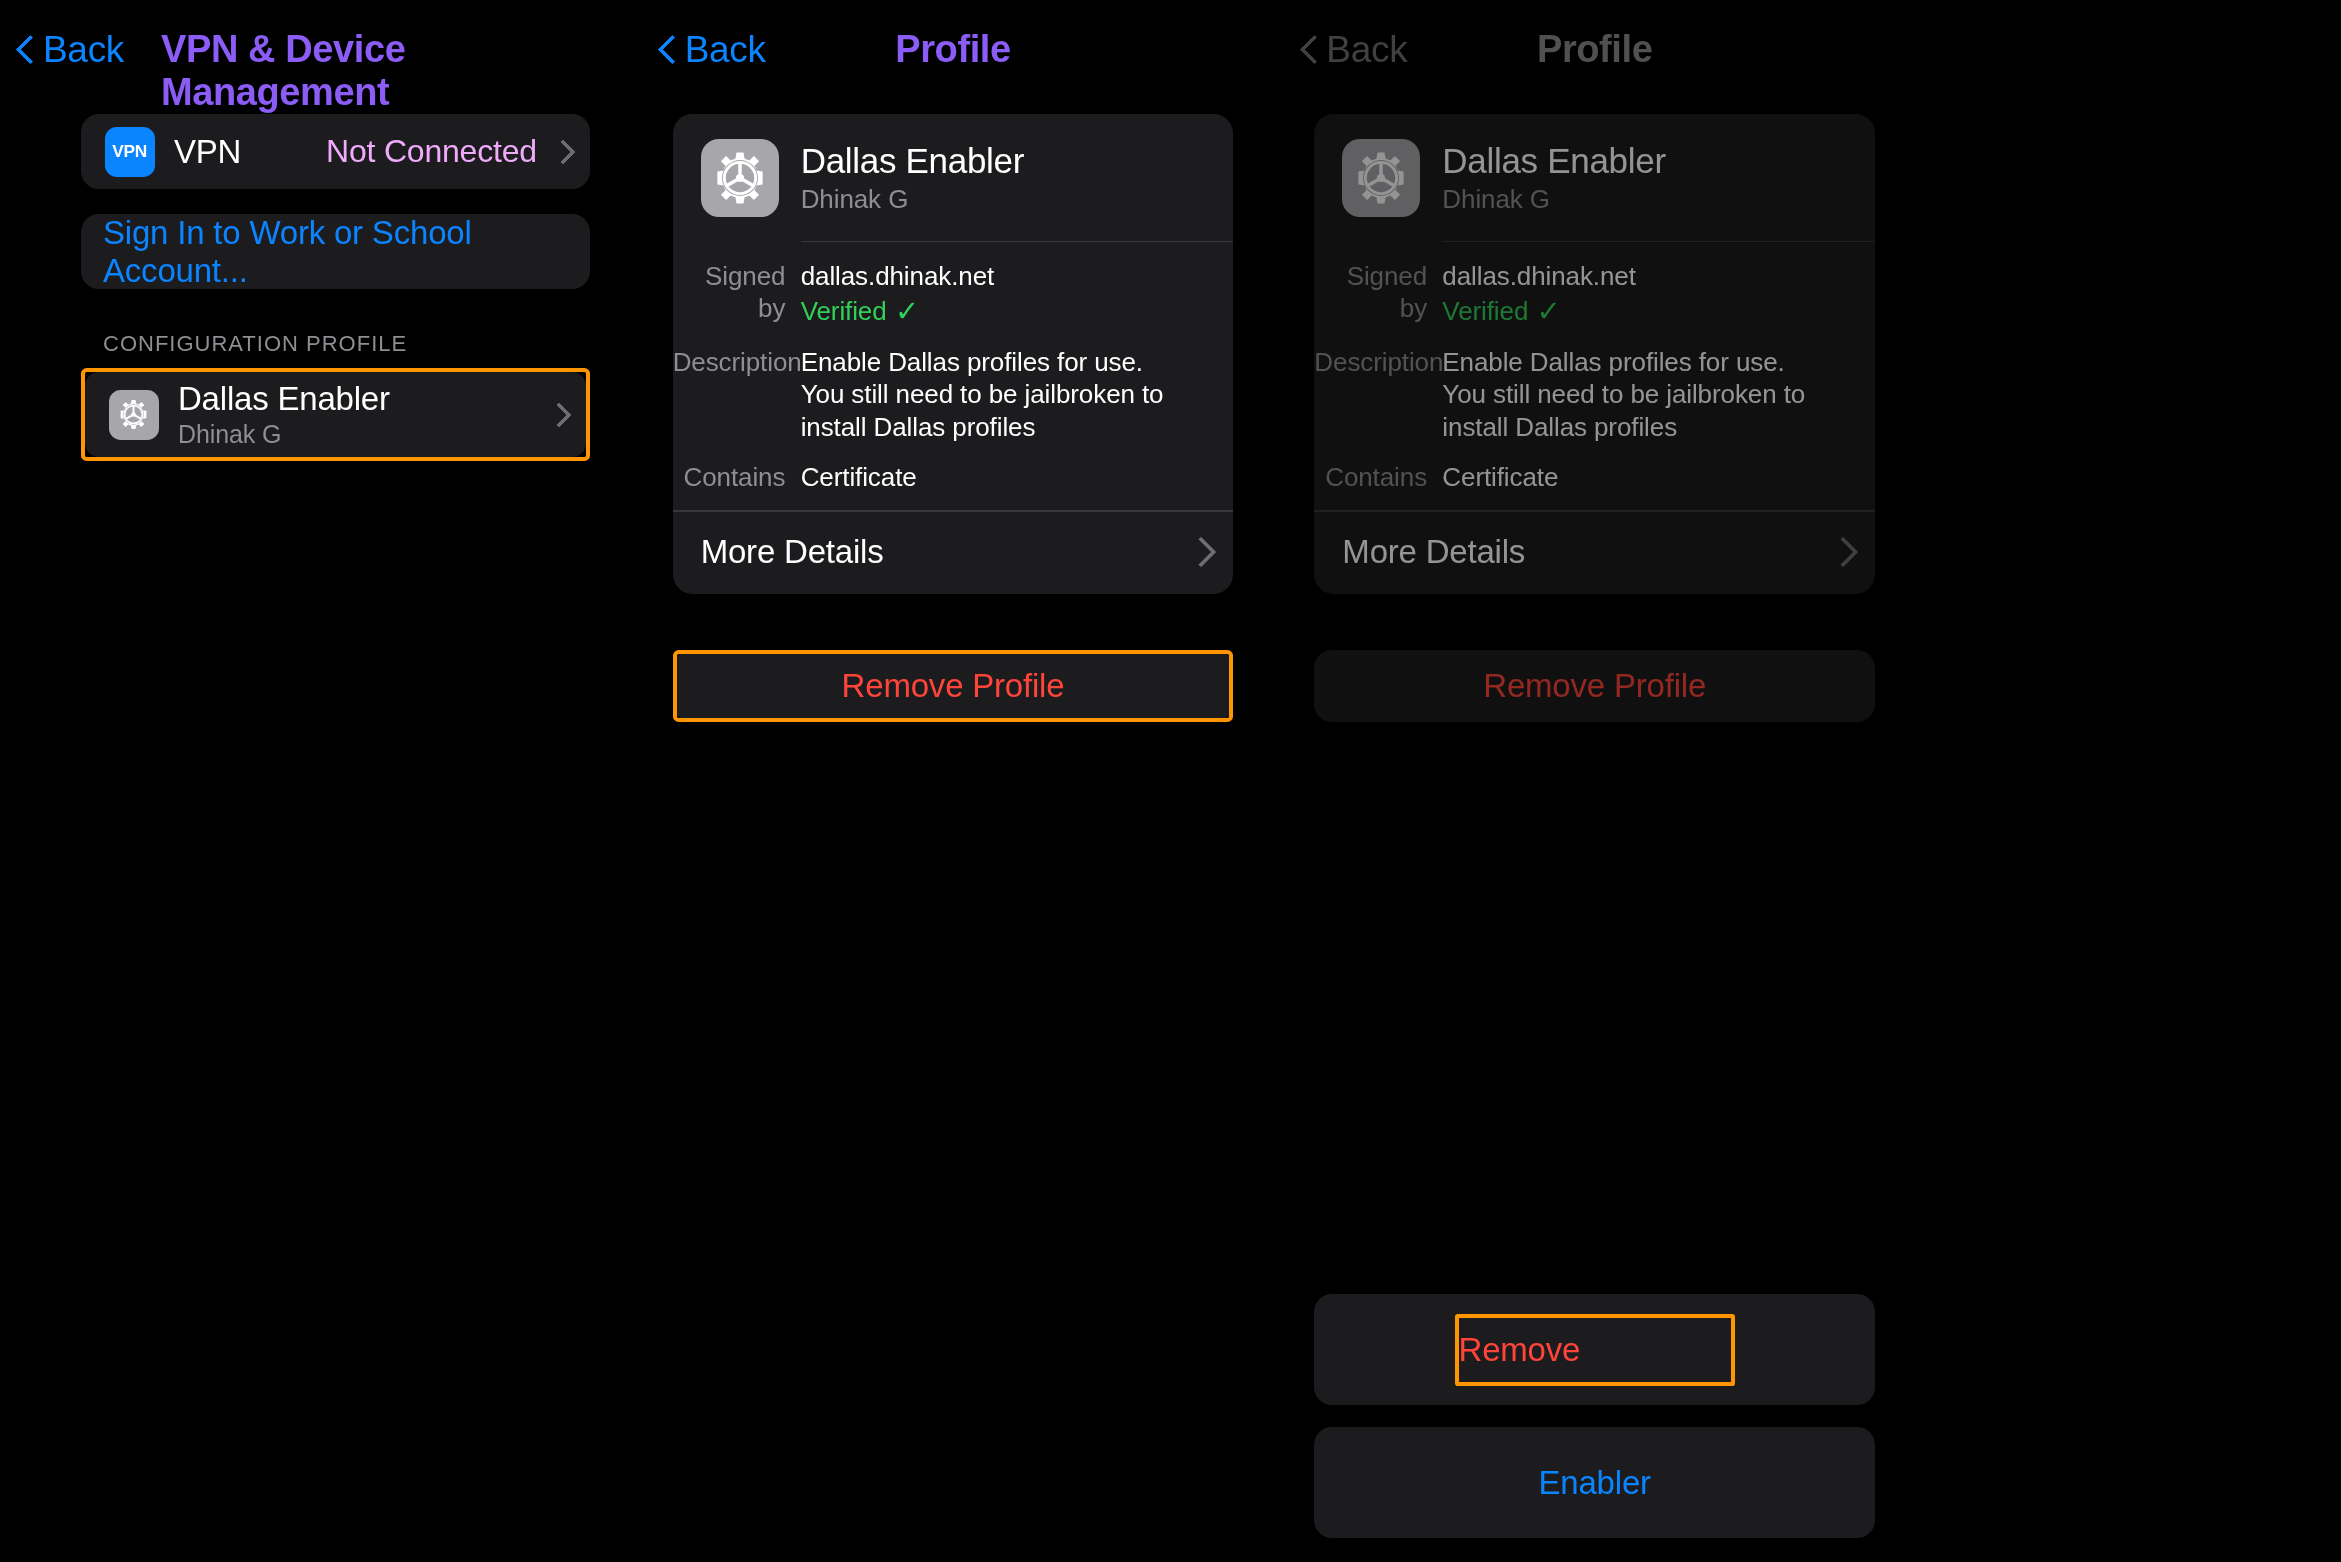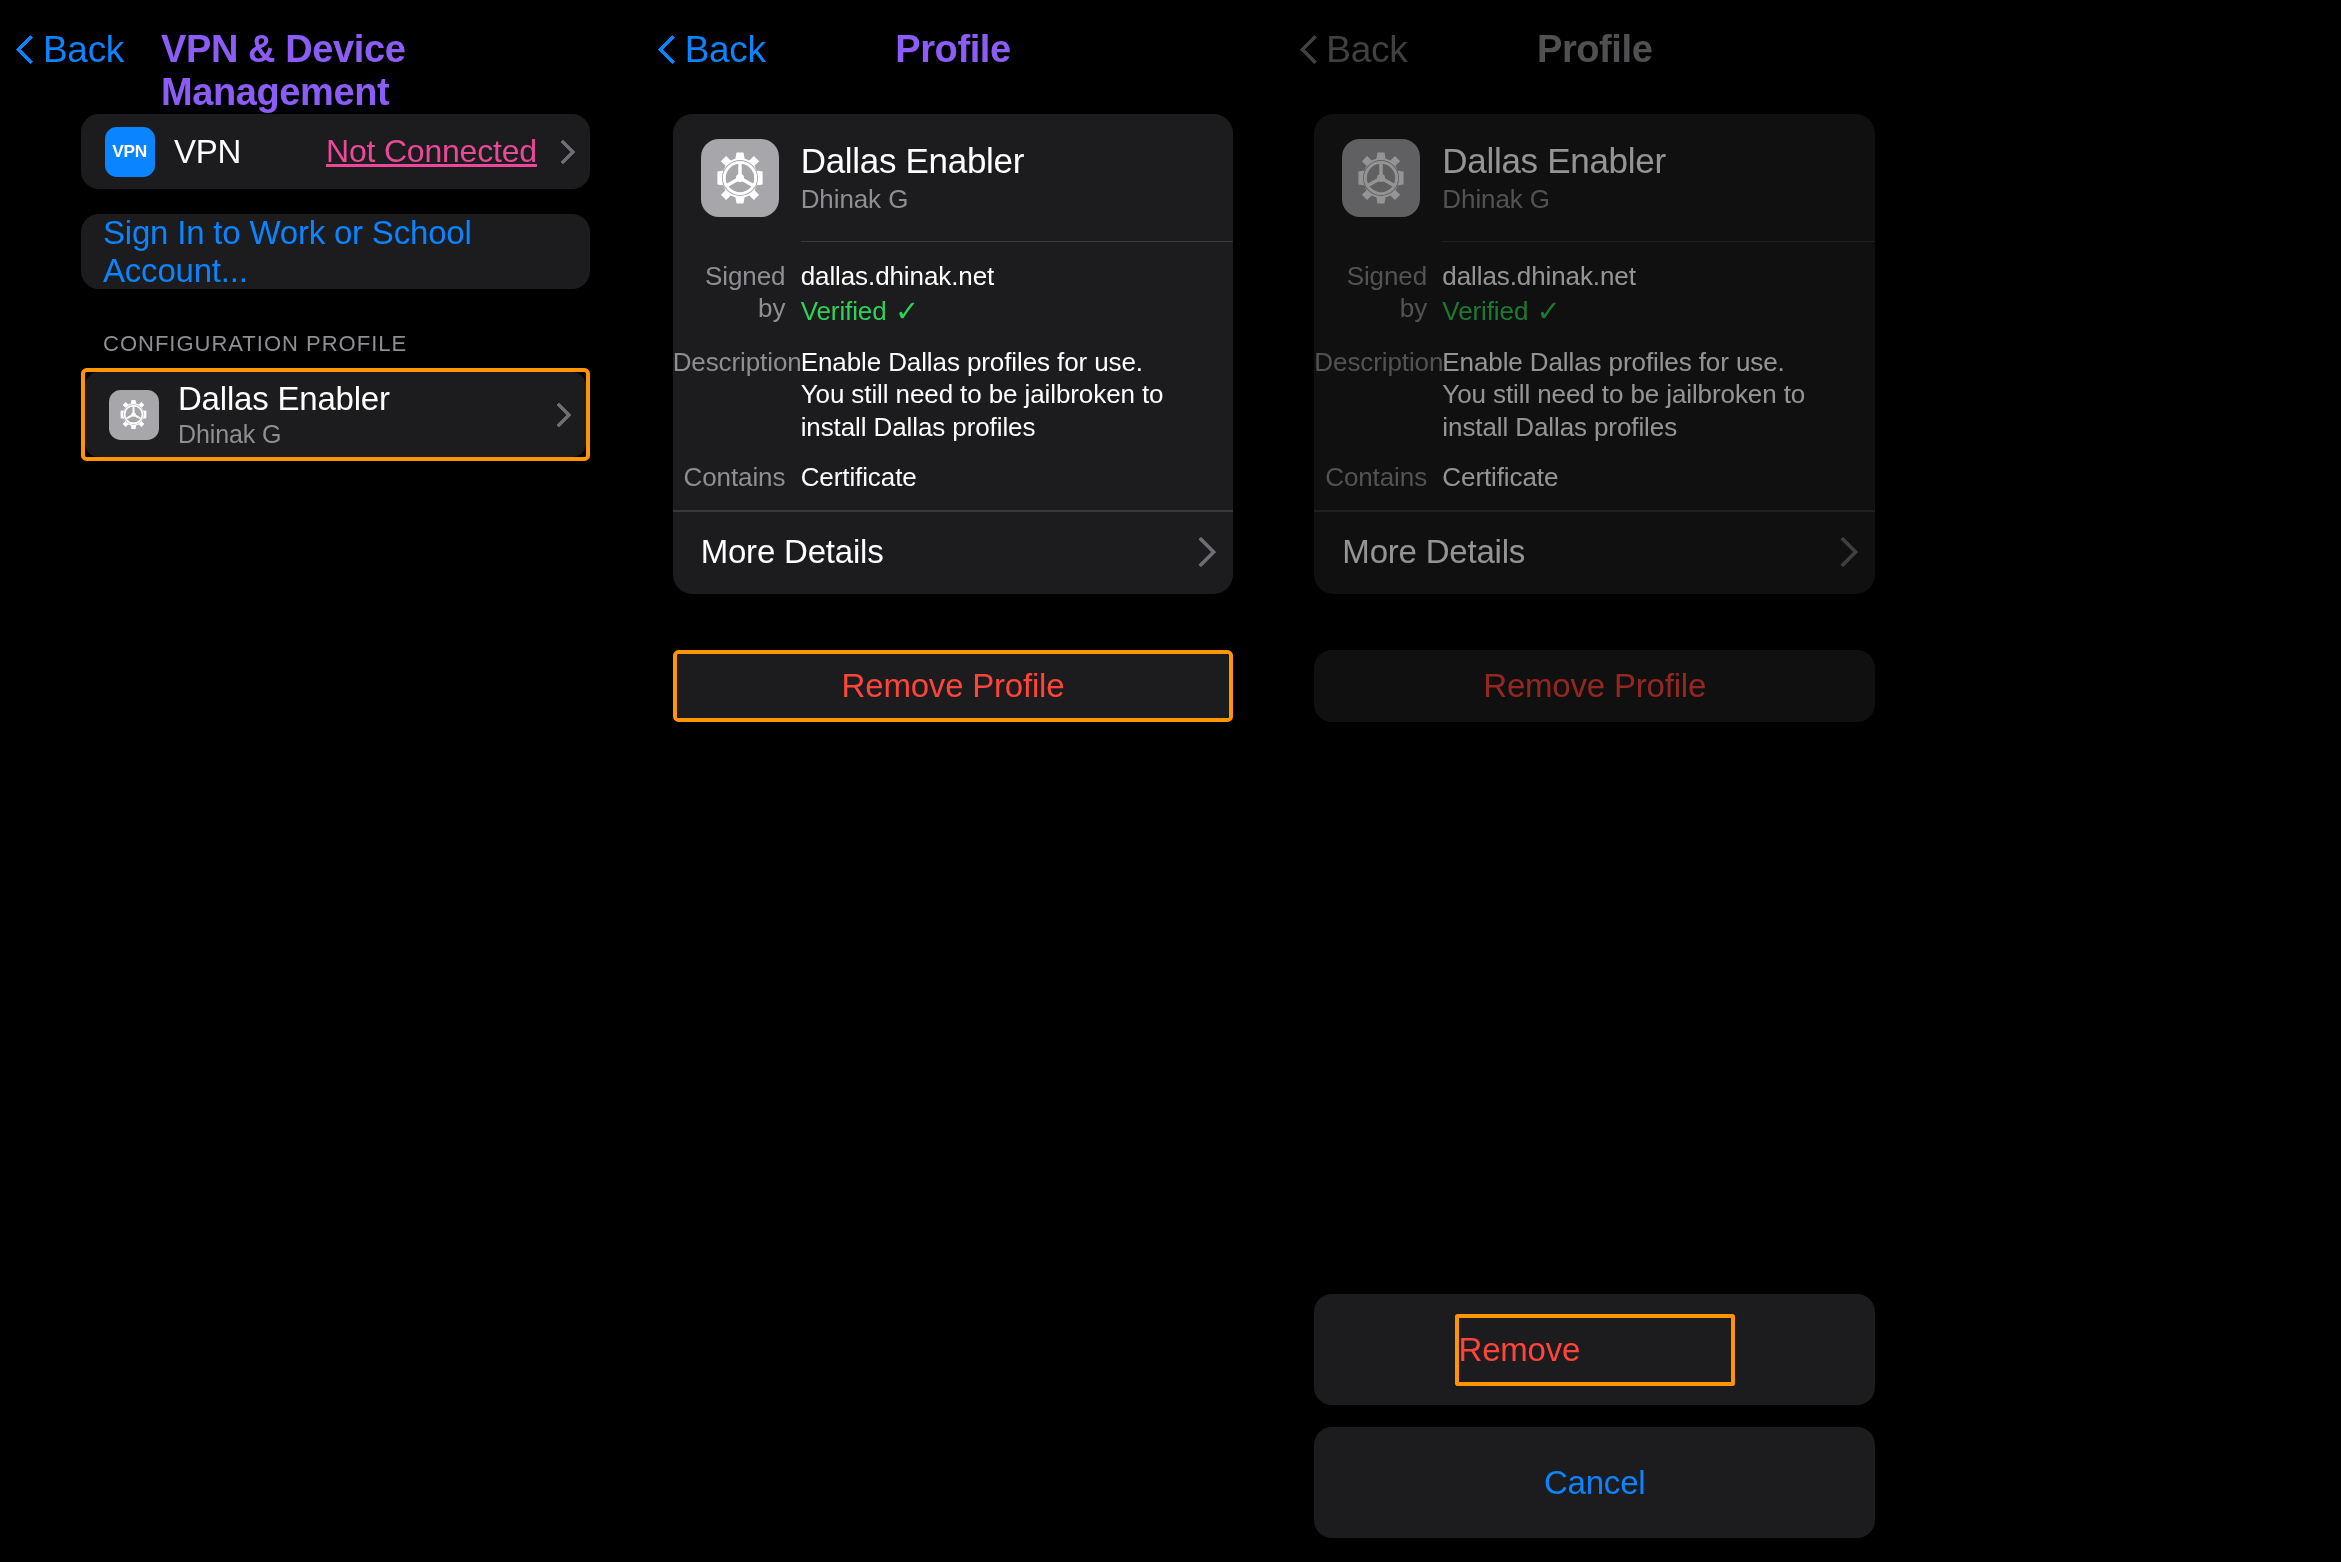--- a/index.html
+++ b/index.html
@@ -127,23 +127,22 @@
 
   .row-label {
     font-size: 33px;
     color: #ffffff;
     margin-left: 19.4px;
     letter-spacing: -0.2px;
   }
   .row-spacer { flex: 1 1 auto; }
   .row-value {
     font-size: 32px;
-    color: #ec4899;
+    color: #f0abfc;
     letter-spacing: -0.2px;
-    text-decoration: underline;
   }
   .chev-right {
     width: 12.5px;
     height: 22px;
     margin-left: 16.7px;
     position: relative;
     flex: 0 0 auto;
   }
   .chev-right::before {
     content: "";
@@ -528,20 +527,20 @@
 
     <div class="abs" style="left:31px; right:31px; bottom:24px;">
 
       <div class="btn-card" style="height:111px;padding:0;margin-bottom:22px;">
         <div class="hl" style="width:50%;height:72px;border-radius:2.8px;display:flex;align-items:center;justify-content:flex-start;">
           <span class="btn-destructive-text">Remove</span>
         </div>
       </div>
 
       <div class="btn-card" style="height:111px;">
-        <span class="btn-blue-text">Cancel</span>
+        <span class="btn-blue-text">Enabler</span>
       </div>
     </div>
 
   </div>
 
 </div>
 
 
 </body></html>

